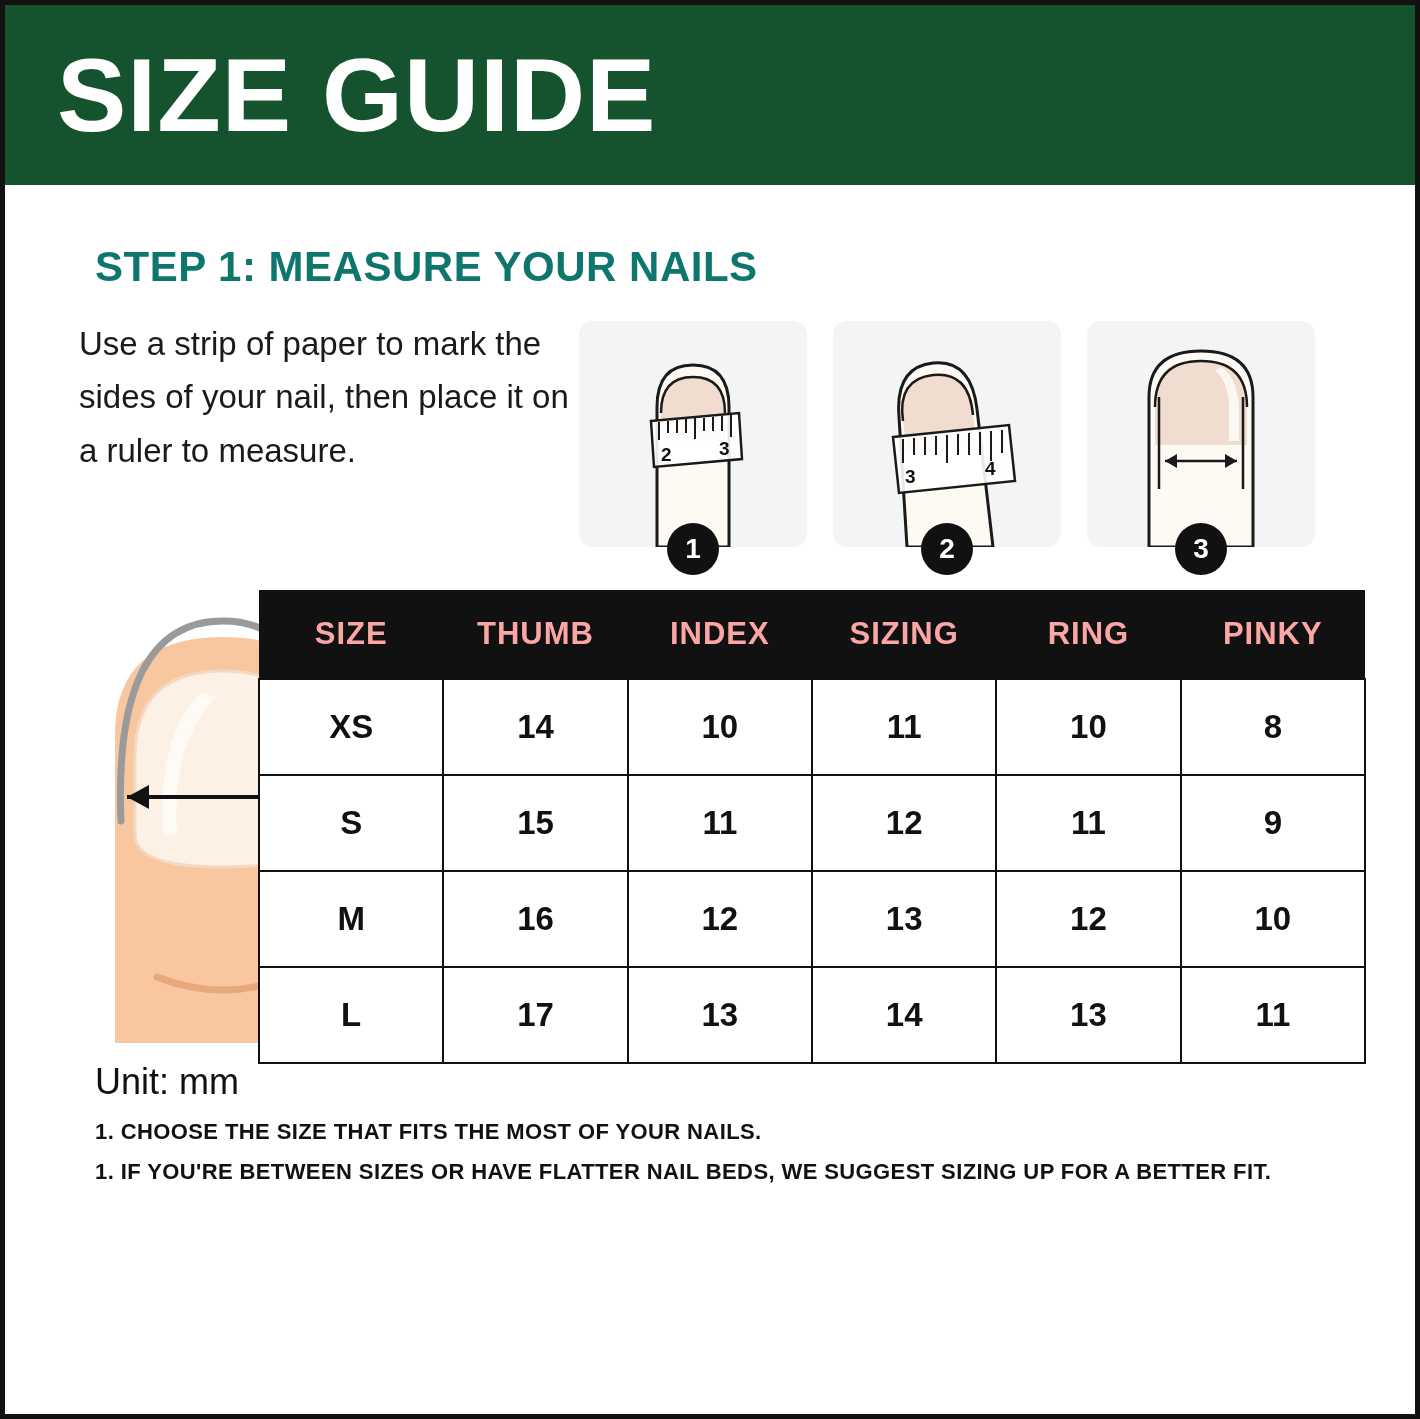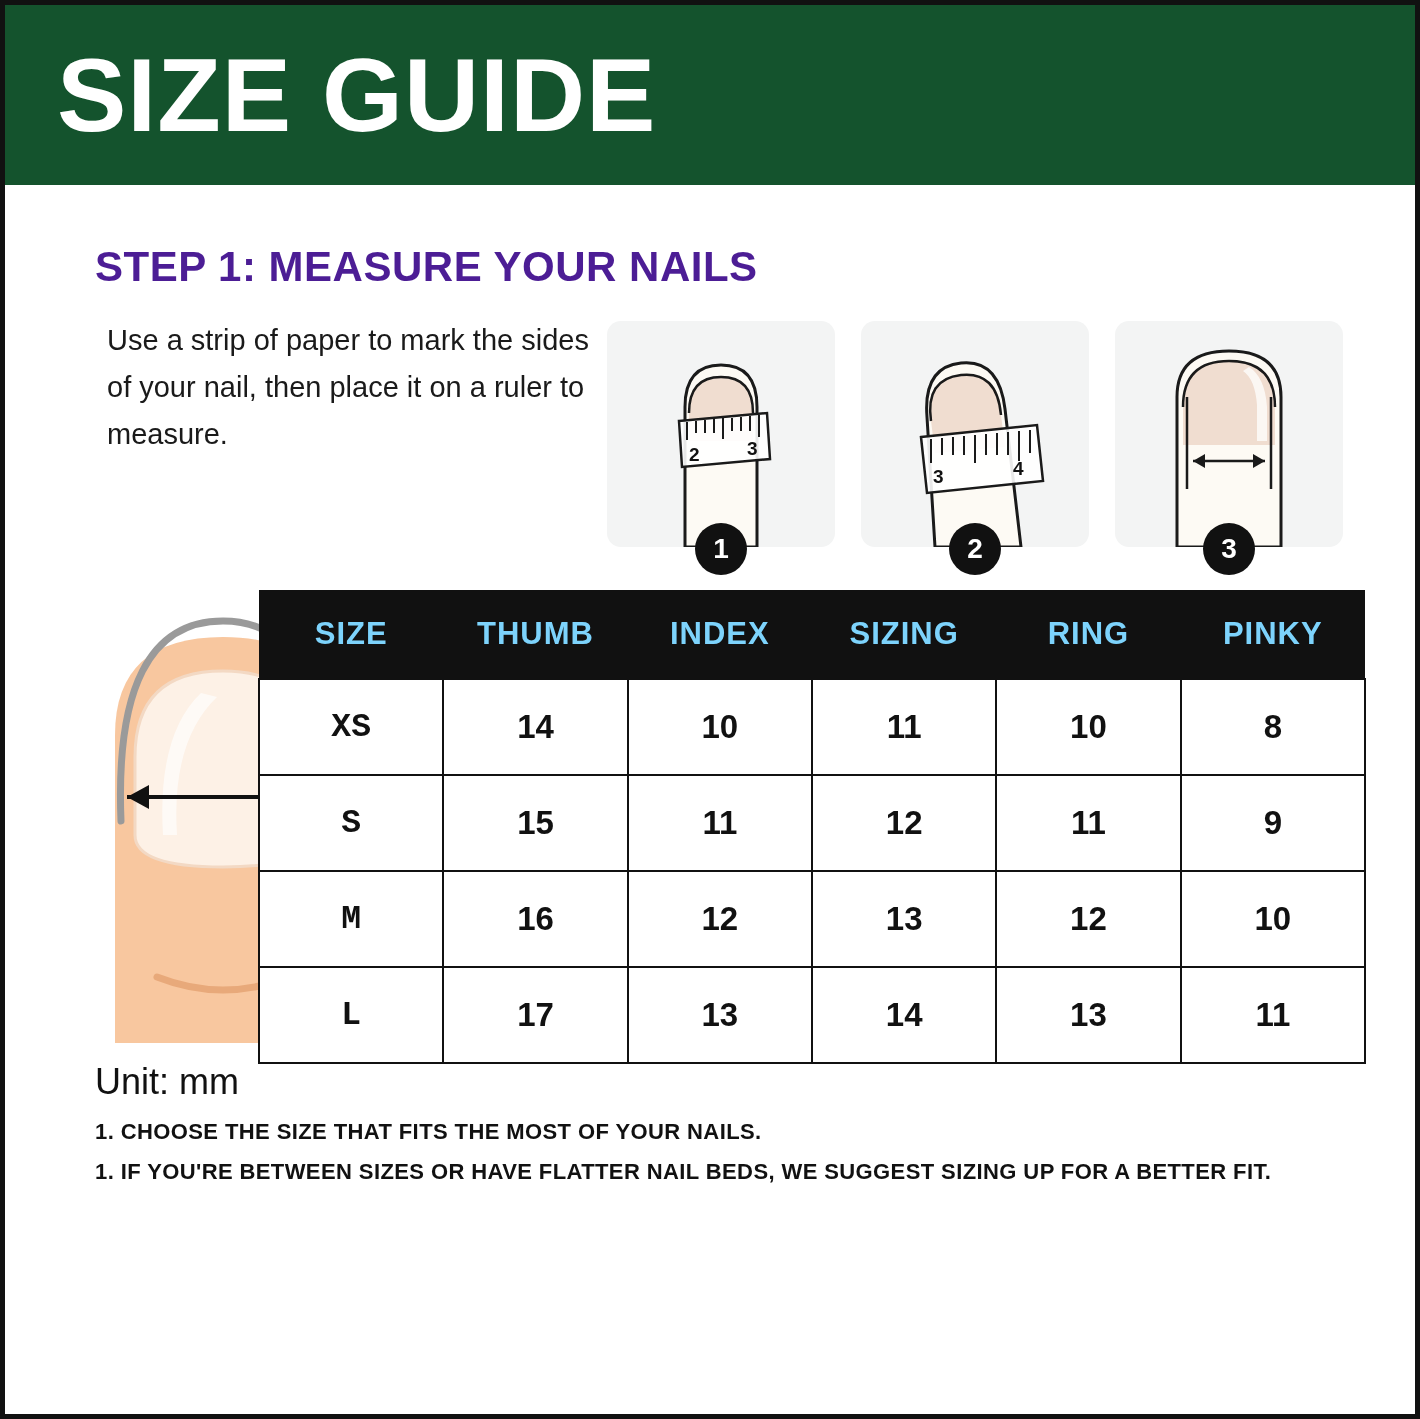--- a/index.html
+++ b/index.html
@@ -43,32 +43,32 @@
 
   
   .content {
     padding: 0 38px;
   }
   .step-title {
     font-size: 42px;
     font-weight: 700;
     letter-spacing: 0.5px;
     margin: 58px 0 0 52px;
-    color: #4c1d95;
+    color: #0f766e;
   }
 
   .step1-row {
     display: flex;
     align-items: flex-start;
     margin-top: 26px;
   }
   .step1-text {
     width: 490px;
-    margin-left: 64px;
-    font-size: 29px;
+    margin-left: 36px;
+    font-size: 33px;
     line-height: 1.62;
     font-weight: 400;
     color: #1a1a1a;
   }
   .figures {
     display: flex;
     gap: 26px;
     margin-left: 10px;
     margin-top: 4px;
   }
@@ -119,40 +119,39 @@
     position: absolute;
     left: 215px;
     top: 5px;
     width: 1108px;
     border-collapse: collapse;
     z-index: 2;
     table-layout: fixed;
   }
   table.size-table thead th {
     background: #111111;
-    color: #7dd3fc;
+    color: #fca5a5;
     font-size: 31px;
     font-weight: 700;
     letter-spacing: 1px;
     height: 86px;
     text-align: center;
     border: none;
   }
   table.size-table tbody td {
     background: #ffffff;
     border: 2px solid #111111;
     height: 92px;
     text-align: center;
     font-size: 33px;
     font-weight: 700;
     color: #111111;
   }
   table.size-table tbody td.size-col {
     width: 168px;
-    font-family: Liberation Mono, monospace;
   }
   table.size-table tbody tr td:first-child {
     border-left: 2px solid #111111;
   }
 
   
   .unit {
     font-size: 36px;
     font-weight: 400;
     margin: 18px 0 0 52px;

